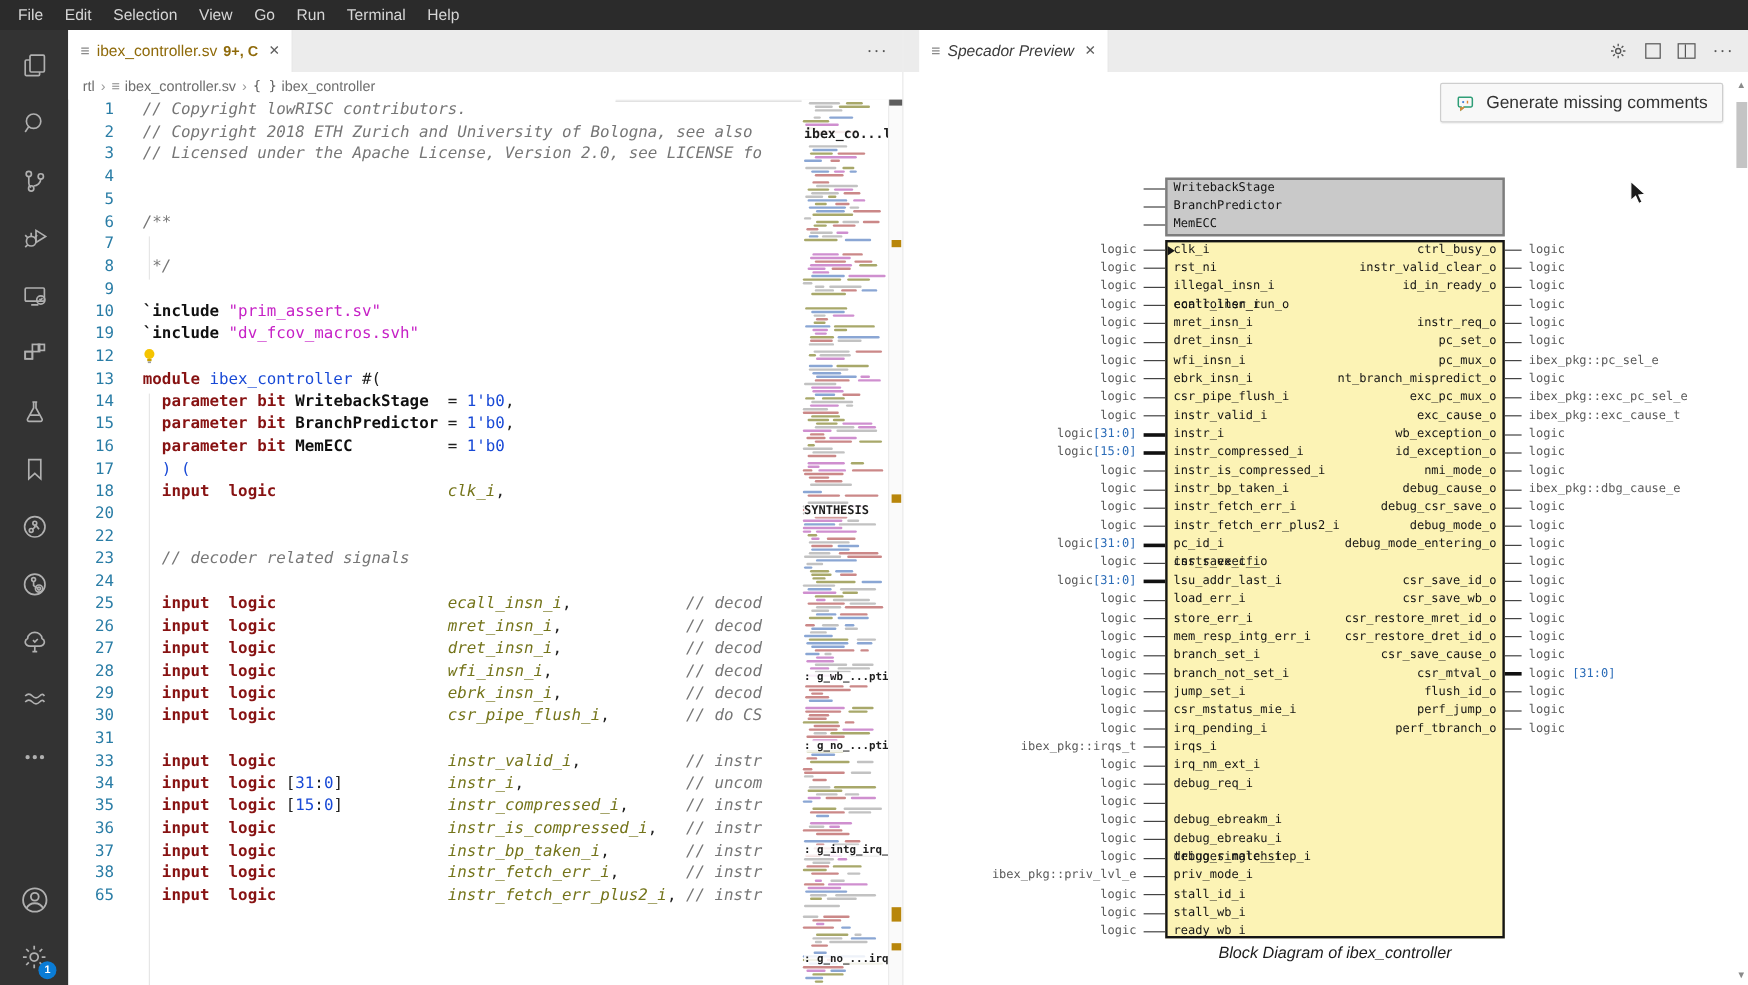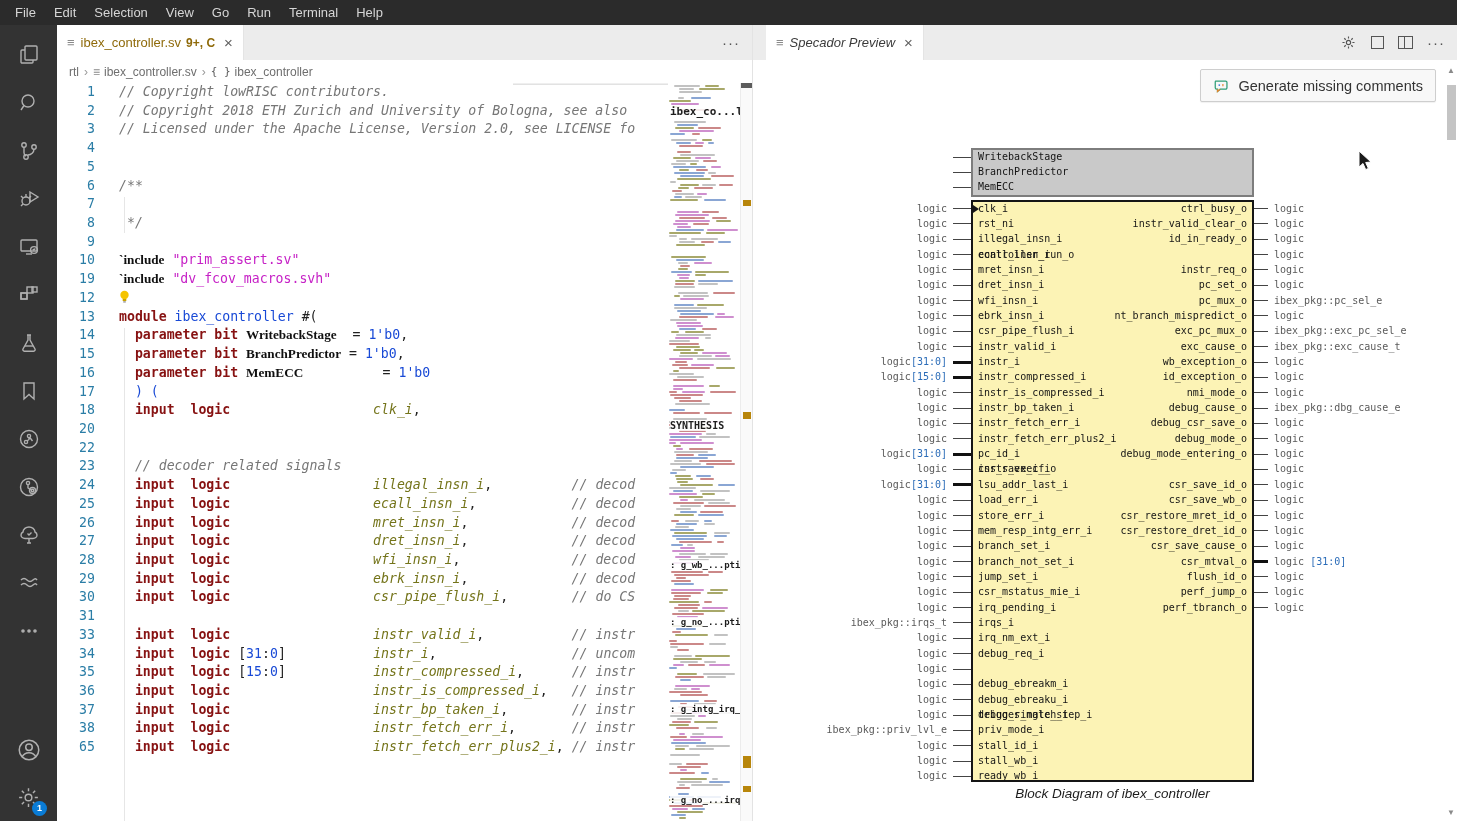--- a/index.html
+++ b/index.html
@@ -35,21 +35,21 @@
   .code{position:absolute;left:0;top:58px;width:611px;height:738px;overflow:hidden;
         font-family:"DejaVu Sans Mono",monospace;font-size:13.2px;}
   .cl{position:relative;height:18.72px;line-height:18.72px;white-space:pre;}
   .ln{position:absolute;left:0;width:38px;text-align:right;color:#2a7da6;}
   .lt{position:absolute;left:62px;white-space:pre;}
   .tk-cm{color:#767676;font-style:italic;}
   .tk-kw{color:#871212;font-weight:bold;}
   .tk-ty{color:#1849d6;}
   .tk-st{color:#c621c6;}
   .tk-id{color:#74741a;font-style:italic;}
-  .tk-pm{color:#101010;font-weight:bold;font-family:Liberation Serif, serif;}
+  .tk-pm{color:#101010;font-weight:bold;}
   .tk-pl{color:#202020;}
   .indent-guide{position:absolute;width:1px;background:#e6e6e6;left:67px;}
   .bulb{display:inline-block;width:11px;height:13px;position:relative;top:1px;}
   
   .minimap{position:absolute;left:611px;top:58px;width:72px;height:738px;background:#ffffff;overflow:hidden;}
   .mm-bar{position:absolute;height:2px;border-radius:1px;}
   .mm-label{position:absolute;left:2px;font-family:"DejaVu Sans Mono",monospace;font-weight:bold;color:#1d1d1d;
             background:rgba(255,255,255,.85);white-space:nowrap;}
   .ruler{position:absolute;left:683px;top:58px;width:12px;height:738px;background:#fafafa;border-left:1px solid #ececec;box-sizing:border-box;}
   .ruler-thumb{position:absolute;left:0;top:0;width:12px;height:5px;background:#5c5c5c;}
@@ -253,21 +253,21 @@
               </svg></span></span></div>
         <div class="cl"><span class="ln">13</span><span class="lt"><span class="tk-kw">module</span><span class="tk-pl"> </span><span class="tk-ty">ibex_controller</span><span class="tk-pl"> #(</span></span></div>
         <div class="cl"><span class="ln">14</span><span class="lt"><span class="tk-pl">  </span><span class="tk-kw">parameter bit</span><span class="tk-pl"> </span><span class="tk-pm">WritebackStage</span><span class="tk-pl">  = </span><span class="tk-ty">1'b0</span><span class="tk-pl">,</span></span></div>
         <div class="cl"><span class="ln">15</span><span class="lt"><span class="tk-pl">  </span><span class="tk-kw">parameter bit</span><span class="tk-pl"> </span><span class="tk-pm">BranchPredictor</span><span class="tk-pl"> = </span><span class="tk-ty">1'b0</span><span class="tk-pl">,</span></span></div>
         <div class="cl"><span class="ln">16</span><span class="lt"><span class="tk-pl">  </span><span class="tk-kw">parameter bit</span><span class="tk-pl"> </span><span class="tk-pm">MemECC</span><span class="tk-pl">          = </span><span class="tk-ty">1'b0</span></span></div>
         <div class="cl"><span class="ln">17</span><span class="lt"><span class="tk-ty">  ) (</span></span></div>
         <div class="cl"><span class="ln">18</span><span class="lt"><span class="tk-pl">  </span><span class="tk-kw">input</span><span class="tk-pl">  </span><span class="tk-kw">logic</span><span class="tk-pl">                  </span><span class="tk-id">clk_i</span><span class="tk-pl">,</span></span></div>
         <div class="cl"><span class="ln">20</span><span class="lt"></span></div>
         <div class="cl"><span class="ln">22</span><span class="lt"></span></div>
         <div class="cl"><span class="ln">23</span><span class="lt"><span class="tk-pl">  </span><span class="tk-cm">// decoder related signals</span></span></div>
-        <div class="cl"><span class="ln">24</span><span class="lt"><span class="tk-pl">  </span><span class="tk-kw">input</span><span class="tk-pl">  </span><span class="tk-kw">logic</span><span class="tk-pl">                  </span><span class="tk-id">illegal_insn_i</span><span class="tk-pl">,          </span><span class="tk-cm">// decod</span></span></div>
+        <div class="cl"><span class="ln">24</span></div>
         <div class="cl"><span class="ln">25</span><span class="lt"><span class="tk-pl">  </span><span class="tk-kw">input</span><span class="tk-pl">  </span><span class="tk-kw">logic</span><span class="tk-pl">                  </span><span class="tk-id">ecall_insn_i</span><span class="tk-pl">,            </span><span class="tk-cm">// decod</span></span></div>
         <div class="cl"><span class="ln">26</span><span class="lt"><span class="tk-pl">  </span><span class="tk-kw">input</span><span class="tk-pl">  </span><span class="tk-kw">logic</span><span class="tk-pl">                  </span><span class="tk-id">mret_insn_i</span><span class="tk-pl">,             </span><span class="tk-cm">// decod</span></span></div>
         <div class="cl"><span class="ln">27</span><span class="lt"><span class="tk-pl">  </span><span class="tk-kw">input</span><span class="tk-pl">  </span><span class="tk-kw">logic</span><span class="tk-pl">                  </span><span class="tk-id">dret_insn_i</span><span class="tk-pl">,             </span><span class="tk-cm">// decod</span></span></div>
         <div class="cl"><span class="ln">28</span><span class="lt"><span class="tk-pl">  </span><span class="tk-kw">input</span><span class="tk-pl">  </span><span class="tk-kw">logic</span><span class="tk-pl">                  </span><span class="tk-id">wfi_insn_i</span><span class="tk-pl">,              </span><span class="tk-cm">// decod</span></span></div>
         <div class="cl"><span class="ln">29</span><span class="lt"><span class="tk-pl">  </span><span class="tk-kw">input</span><span class="tk-pl">  </span><span class="tk-kw">logic</span><span class="tk-pl">                  </span><span class="tk-id">ebrk_insn_i</span><span class="tk-pl">,             </span><span class="tk-cm">// decod</span></span></div>
         <div class="cl"><span class="ln">30</span><span class="lt"><span class="tk-pl">  </span><span class="tk-kw">input</span><span class="tk-pl">  </span><span class="tk-kw">logic</span><span class="tk-pl">                  </span><span class="tk-id">csr_pipe_flush_i</span><span class="tk-pl">,        </span><span class="tk-cm">// do CS</span></span></div>
         <div class="cl"><span class="ln">31</span><span class="lt"></span></div>
         <div class="cl"><span class="ln">33</span><span class="lt"><span class="tk-pl">  </span><span class="tk-kw">input</span><span class="tk-pl">  </span><span class="tk-kw">logic</span><span class="tk-pl">                  </span><span class="tk-id">instr_valid_i</span><span class="tk-pl">,           </span><span class="tk-cm">// instr</span></span></div>
         <div class="cl"><span class="ln">34</span><span class="lt"><span class="tk-pl">  </span><span class="tk-kw">input</span><span class="tk-pl">  </span><span class="tk-kw">logic</span><span class="tk-pl"> [</span><span class="tk-ty">31</span><span class="tk-pl">:</span><span class="tk-ty">0</span><span class="tk-pl">]           </span><span class="tk-id">instr_i</span><span class="tk-pl">,                 </span><span class="tk-cm">// uncom</span></span></div>
         <div class="cl"><span class="ln">35</span><span class="lt"><span class="tk-pl">  </span><span class="tk-kw">input</span><span class="tk-pl">  </span><span class="tk-kw">logic</span><span class="tk-pl"> [</span><span class="tk-ty">15</span><span class="tk-pl">:</span><span class="tk-ty">0</span><span class="tk-pl">]           </span><span class="tk-id">instr_compressed_i</span><span class="tk-pl">,      </span><span class="tk-cm">// instr</span></span></div>

